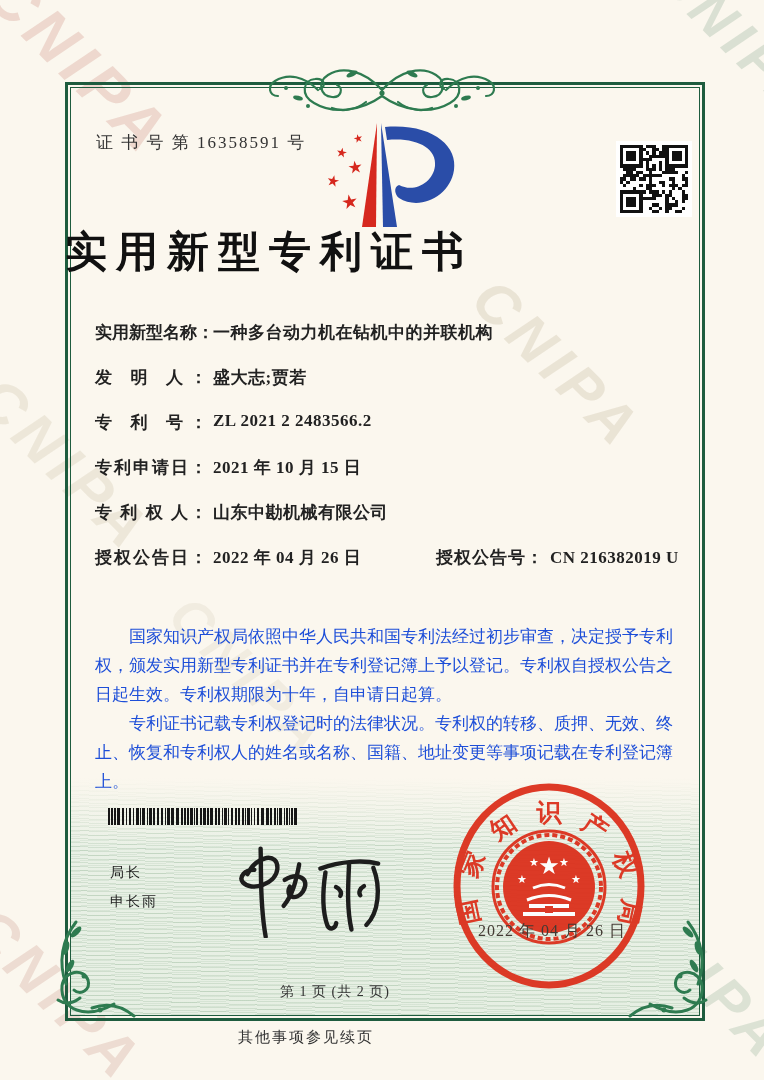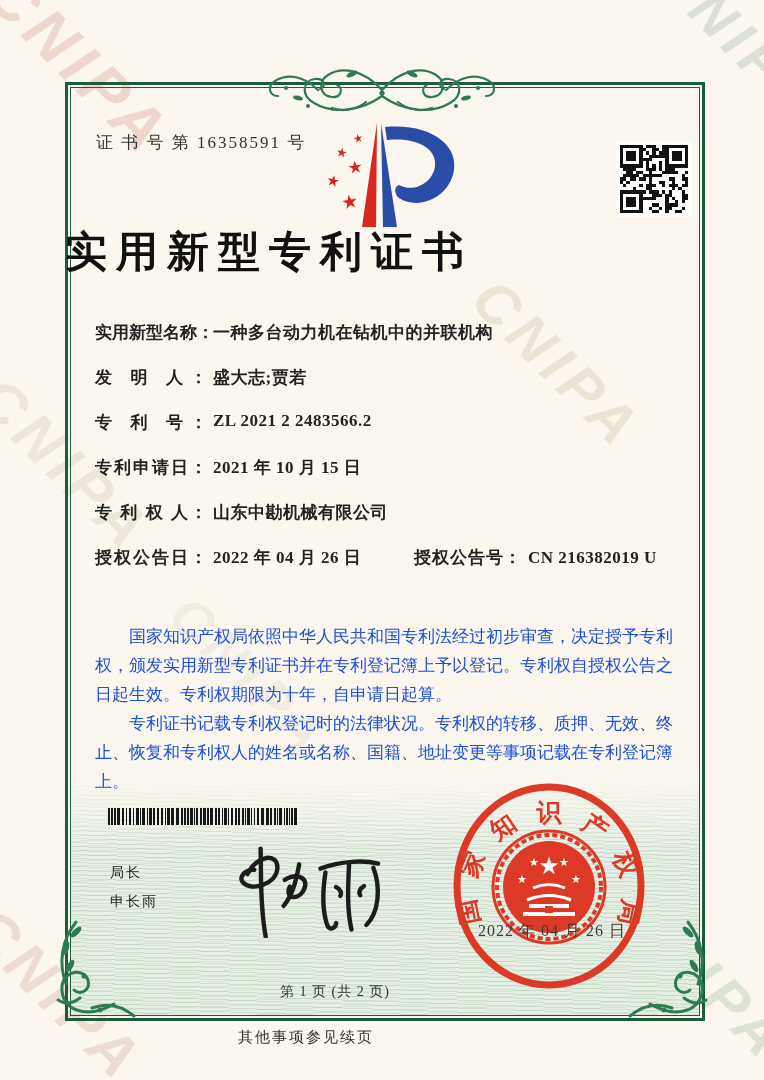--- a/index.html
+++ b/index.html
@@ -43,21 +43,21 @@
   .logo{position:absolute;left:306px;top:120px;z-index:4;}
   .title{position:absolute;left:65px;top:224px;width:634px;text-align:left;
          font-size:42px;font-weight:700;letter-spacing:9px;color:#111;z-index:4;}
 
   
   .fields{position:absolute;left:95px;top:321px;width:580px;z-index:4;font-size:17px;color:#222;font-weight:bold;}
   .frow{height:18px;margin-bottom:27px;white-space:nowrap;}
   .flabel{display:inline-block;width:112px;text-align:justify;text-align-last:justify;vertical-align:top;}
   .fval{margin-left:6px;letter-spacing:.5px;}
   .fval1{display:inline-block;width:198px;margin-left:6px;letter-spacing:.5px;}
-  .flabel2{display:inline-block;margin-left:3px;letter-spacing:1px;}
+  .flabel2{display:inline-block;margin-left:25px;letter-spacing:1px;}
 
   .paras{position:absolute;left:95px;top:622px;width:578px;z-index:4;
          font-size:17px;line-height:29px;color:#1d4ed8;text-align:justify;}
   .paras p{margin:0;text-indent:2em;}
 
   
   .barcode{position:absolute;left:108px;top:808px;z-index:4;}
   .signer{position:absolute;left:110px;top:864px;z-index:4;
           font-family:"Liberation Sans","DejaVu Sans",sans-serif;font-size:14px;color:#222;}
   .signer div{margin-bottom:11px;letter-spacing:2px;}

